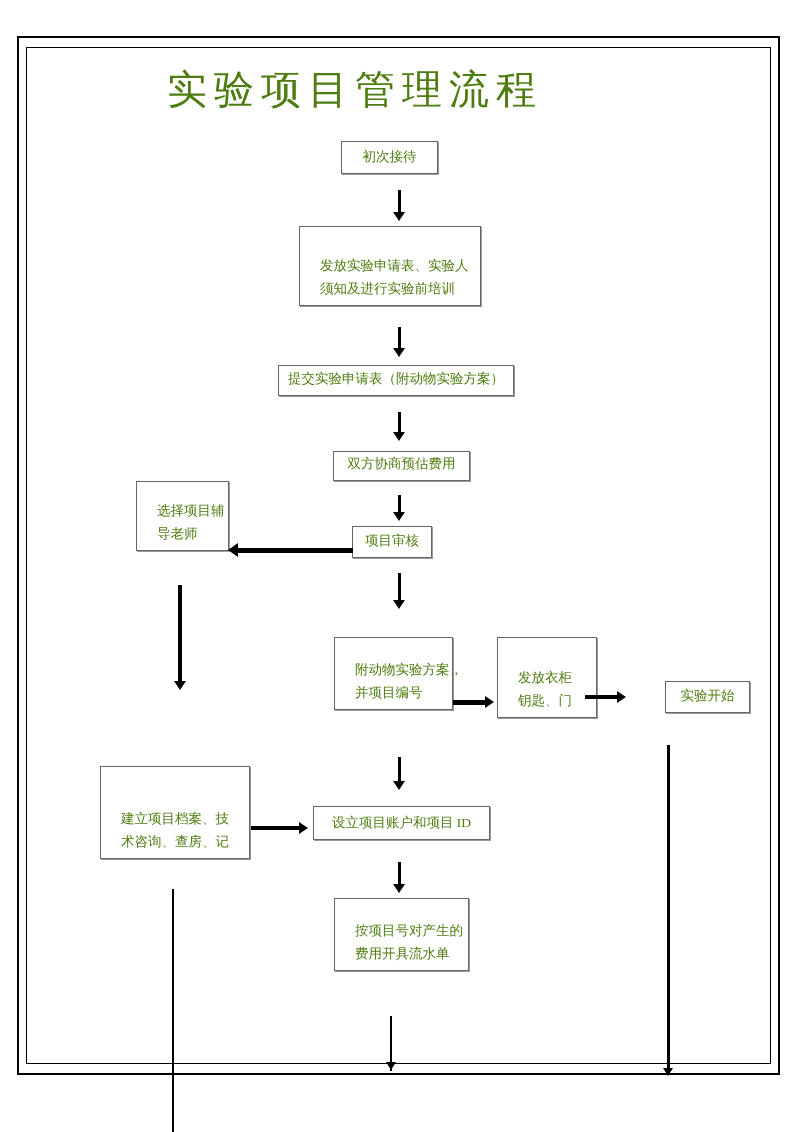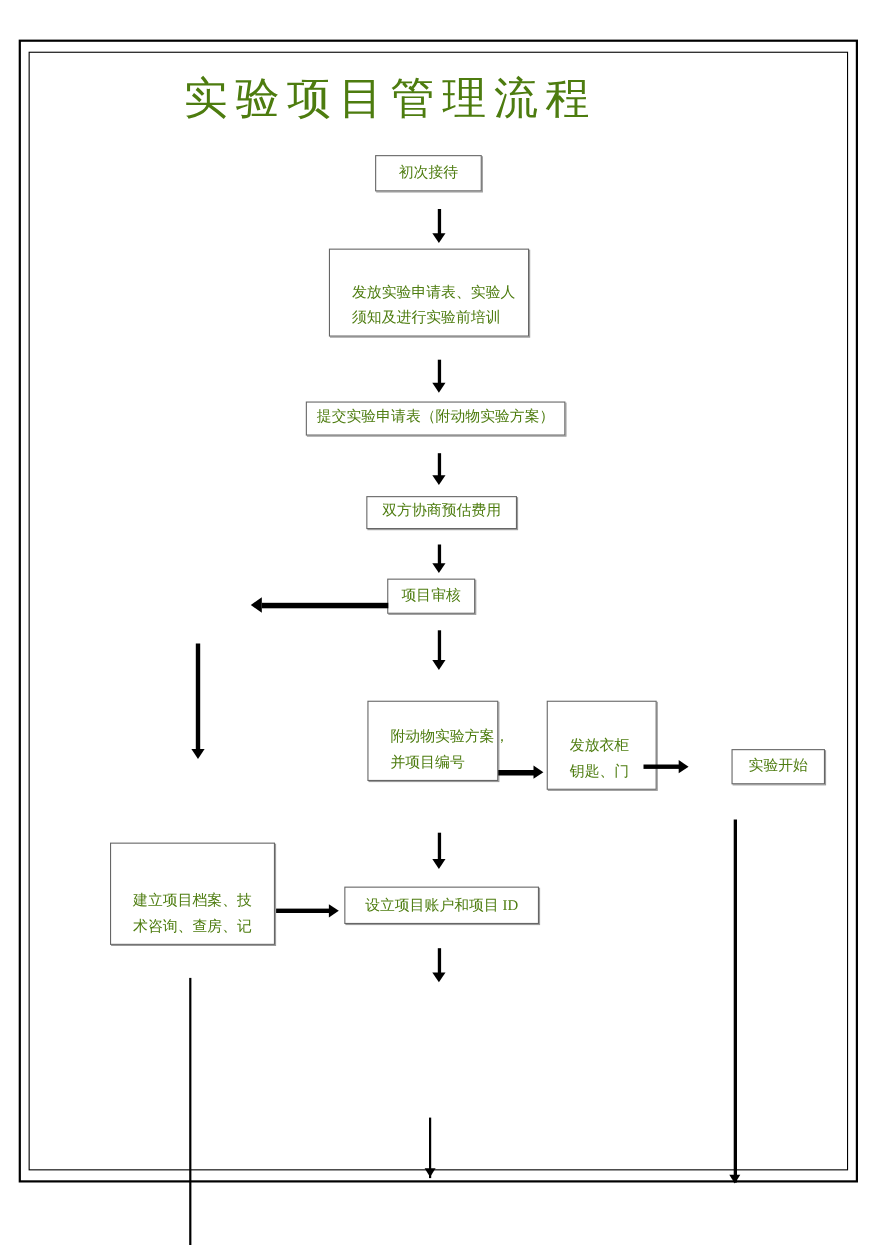--- a/index.html
+++ b/index.html
@@ -141,20 +141,24 @@
     <span class="ln">双方协商预估费用</span>
   </div>
 
   <div class="conn v-mid" style="left:398px; top:495px; height:19px;"></div>
   <div class="ah ah-down" style="left:393px; top:512px;"></div>
 
   <div class="node center" style="left:352px; top:526px; width:80px; height:32px;">
     <span class="ln">项目审核</span>
   </div>
 
+  <div class="node left" style="left:136px; top:481px; width:93px; height:70px;">
+    <span class="ln">选择项目辅</span>
+    <span class="ln">导老师</span>
+  </div>
 
   <div class="conn h-thick" style="left:238px; top:548px; width:115px; height:5px;"></div>
   <div class="ah ah-left" style="left:228px; top:543px;"></div>
 
   <div class="conn v-mid" style="left:398px; top:573px; height:30px;"></div>
   <div class="ah ah-down" style="left:393px; top:600px;"></div>
 
   <div class="conn v-thick" style="left:178px; top:585px; height:98px;"></div>
   <div class="ah ah-down" style="left:174px; top:681px;"></div>
 
@@ -194,17 +198,21 @@
 
   <div class="conn v-thin" style="left:172px; top:889px; height:243px;"></div>
 
   <div class="node center" style="left:313px; top:806px; width:177px; height:34px;">
     <span class="ln">设立项目账户和项目 ID</span>
   </div>
 
   <div class="conn v-mid" style="left:398px; top:862px; height:24px;"></div>
   <div class="ah ah-down" style="left:393px; top:884px;"></div>
 
+  <div class="node left" style="left:334px; top:898px; width:135px; height:73px;">
+    <span class="ln">按项目号对产生的</span>
+    <span class="ln">费用开具流水单</span>
+  </div>
 
   <div class="conn v-thin" style="left:390px; top:1016px; height:55px;"></div>
   <div class="ah ah-down-sm" style="left:386px; top:1062px;"></div>
 
 </div>
 
 </body></html>

